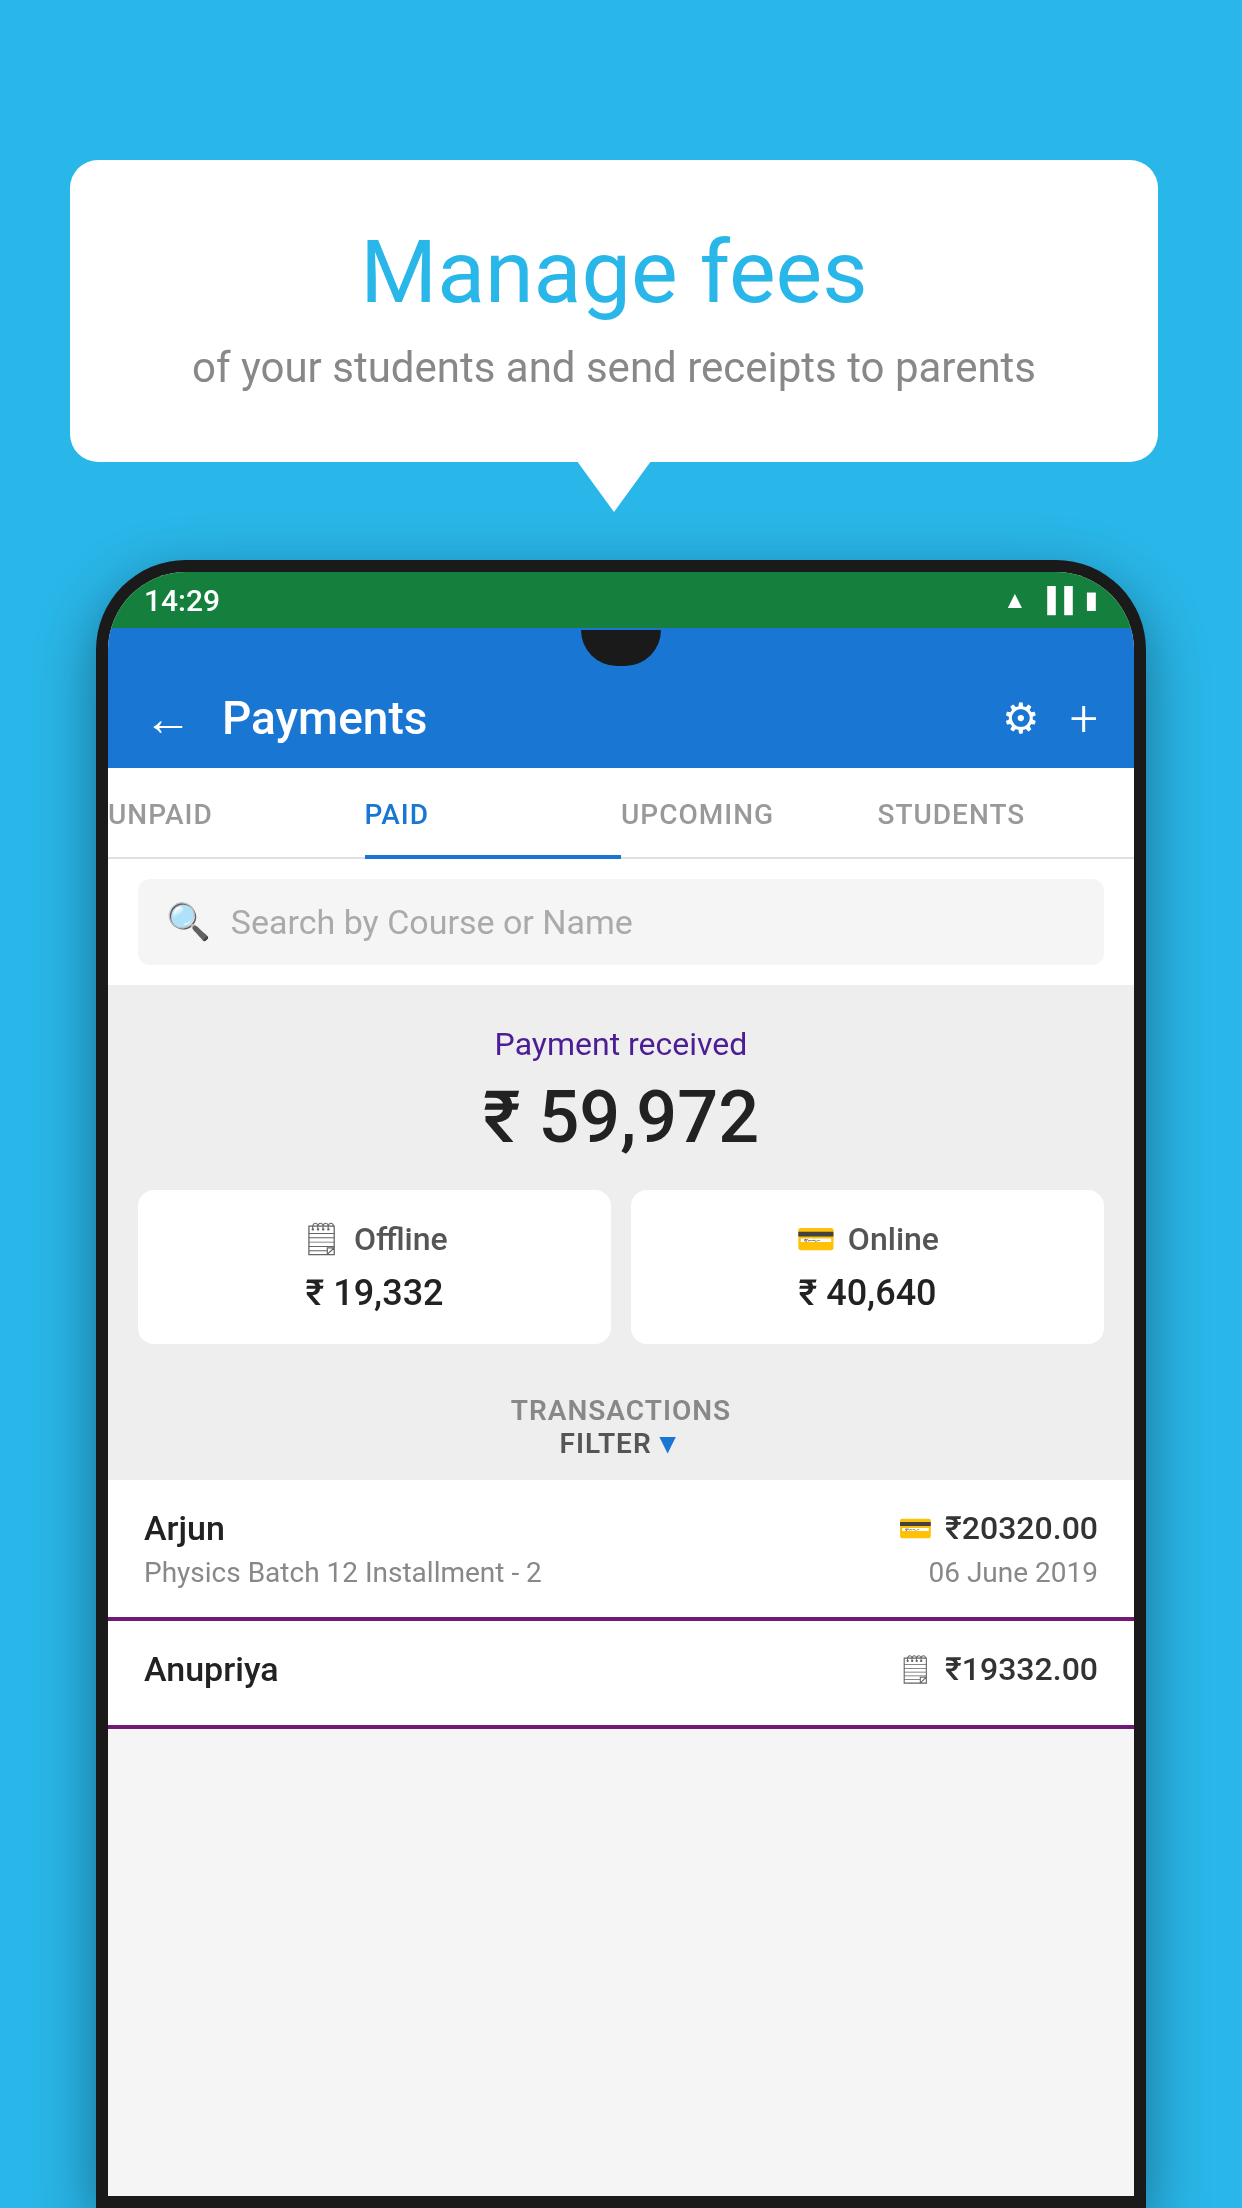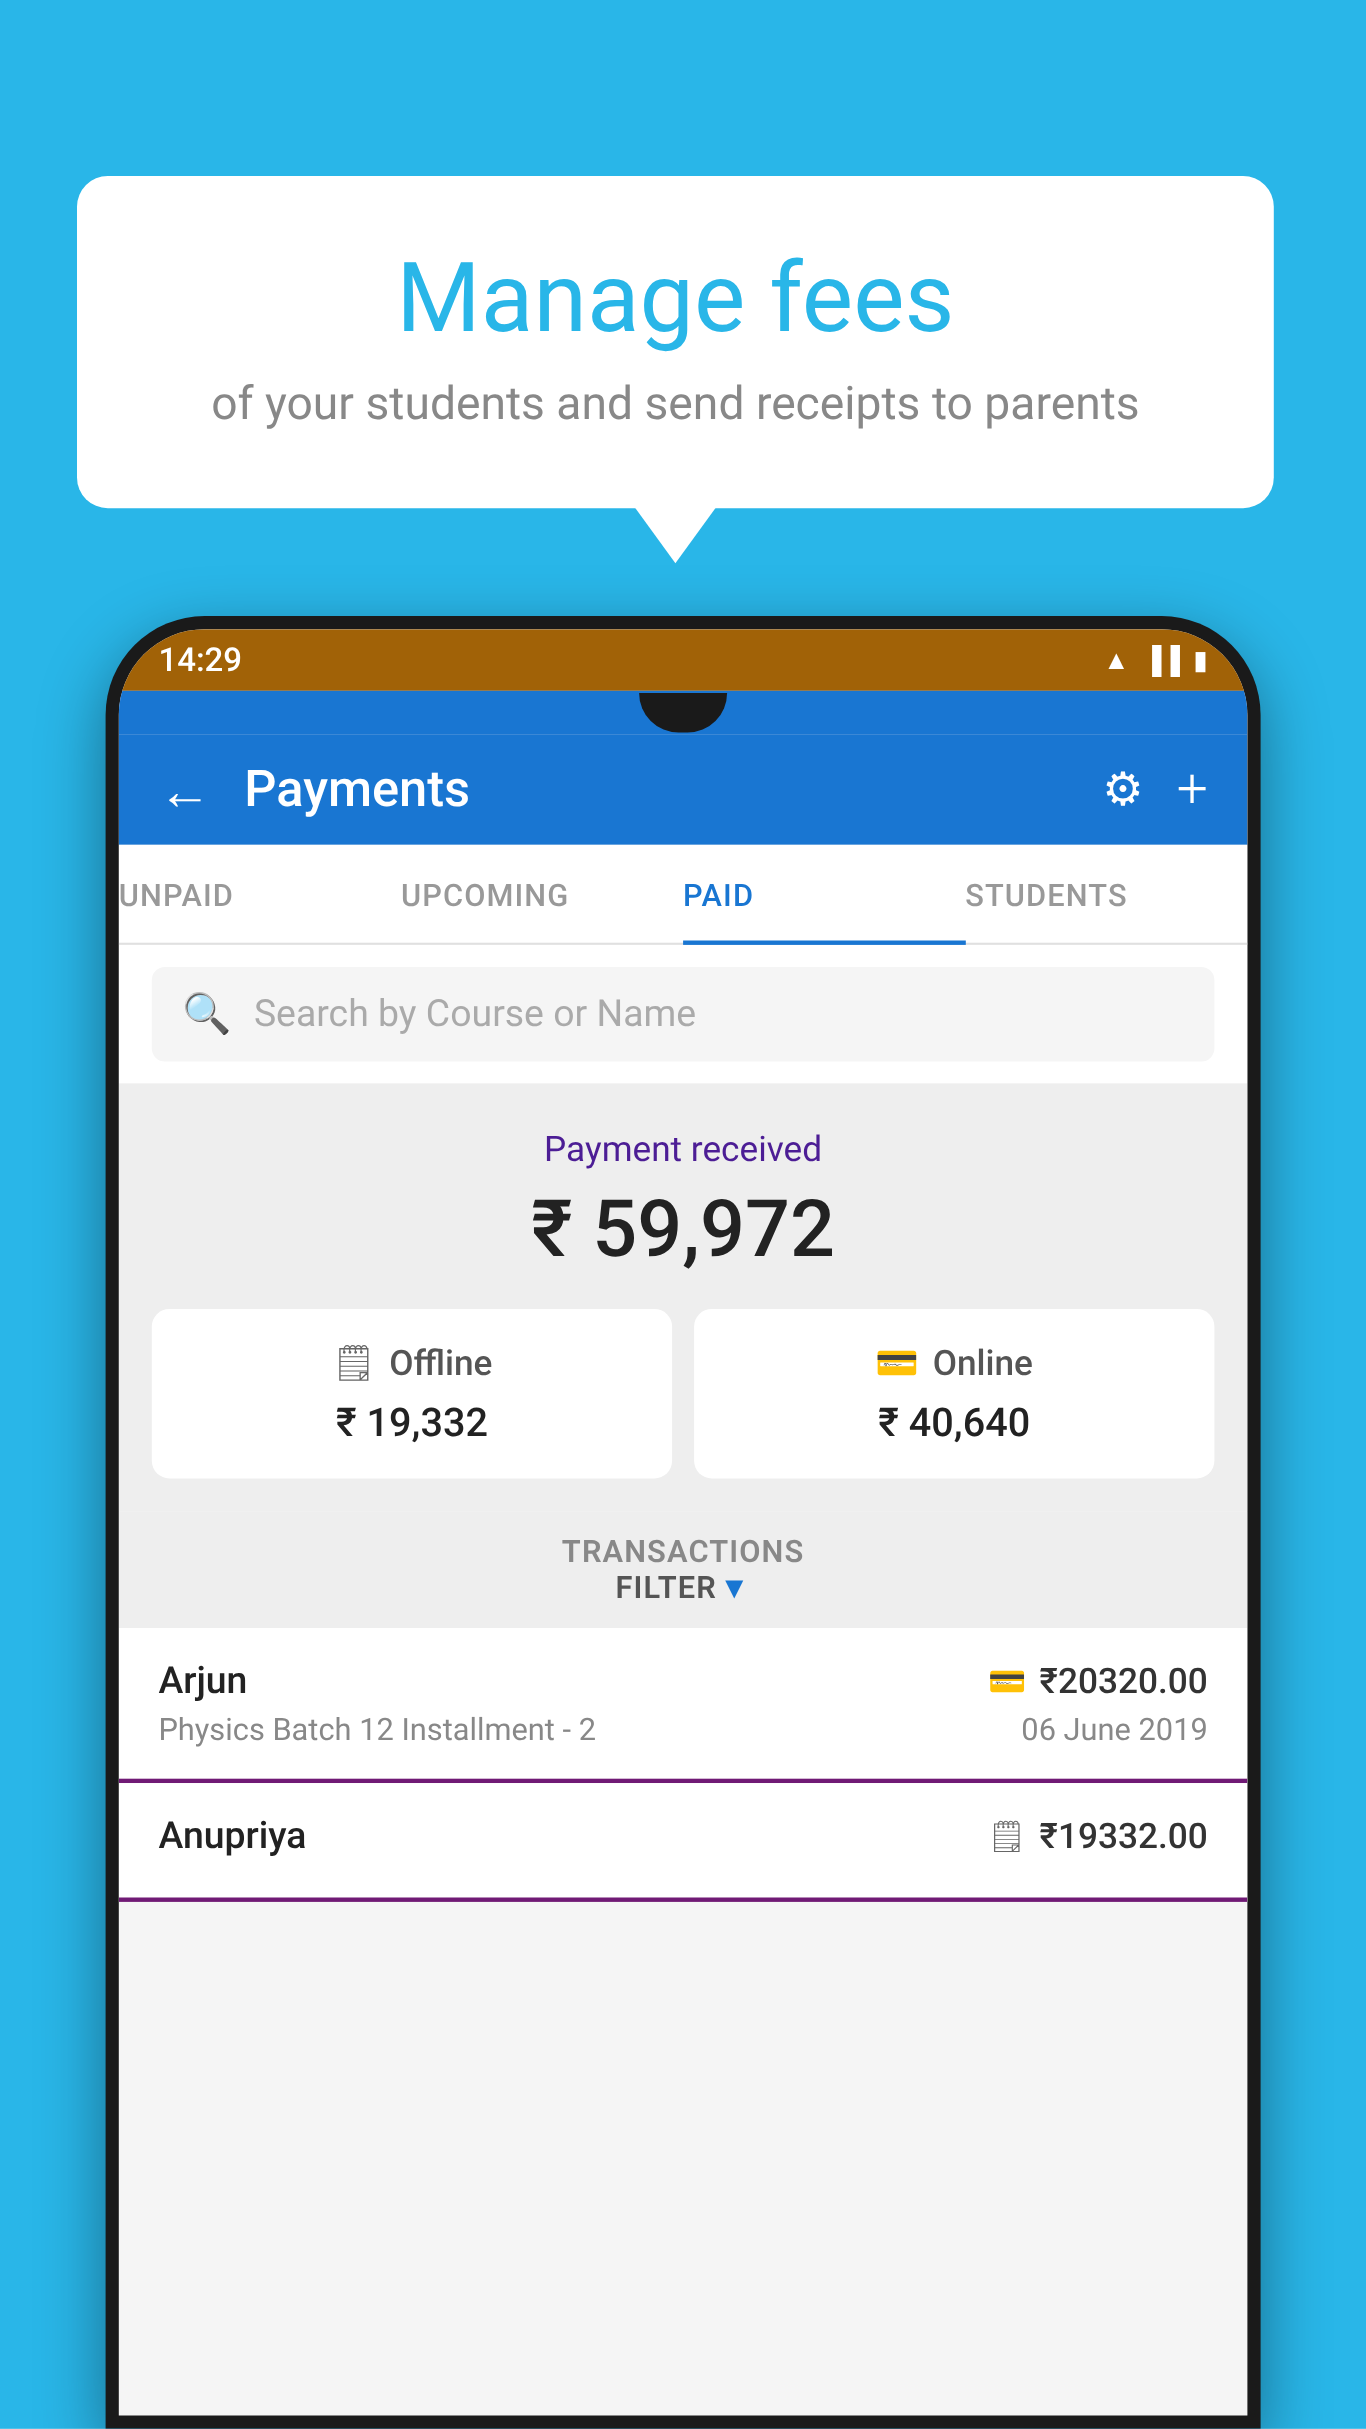--- a/index.html
+++ b/index.html
@@ -63,21 +63,21 @@
 
     .phone-screen {
       border-radius: 78px 78px 0 0;
       overflow: hidden;
       height: 100%;
       background: #f5f5f5;
     }
 
     
     .status-bar {
-      background: #a16207;
+      background: #15803d;
       height: 56px;
       display: flex;
       align-items: center;
       justify-content: space-between;
       padding: 0 36px;
     }
     .status-time {
       color: white;
       font-size: 30px;
       font-weight: 500;
@@ -341,22 +341,22 @@
 
     <div class="app-header">
       <span class="back-btn">←</span>
       <span class="header-title">Payments</span>
       <span class="header-gear">⚙</span>
       <span class="header-plus">+</span>
     </div>
 
     <div class="tabs">
       <div class="tab">UNPAID</div>
+      <div class="tab active">PAID</div>
       <div class="tab">UPCOMING</div>
-      <div class="tab active">PAID</div>
       <div class="tab">STUDENTS</div>
     </div>
 
     <div class="search-container">
       <div class="search-bar">
         <span class="search-icon-el">🔍</span>
         <span class="search-input-text">Search by Course or Name</span>
       </div>
     </div>
 

